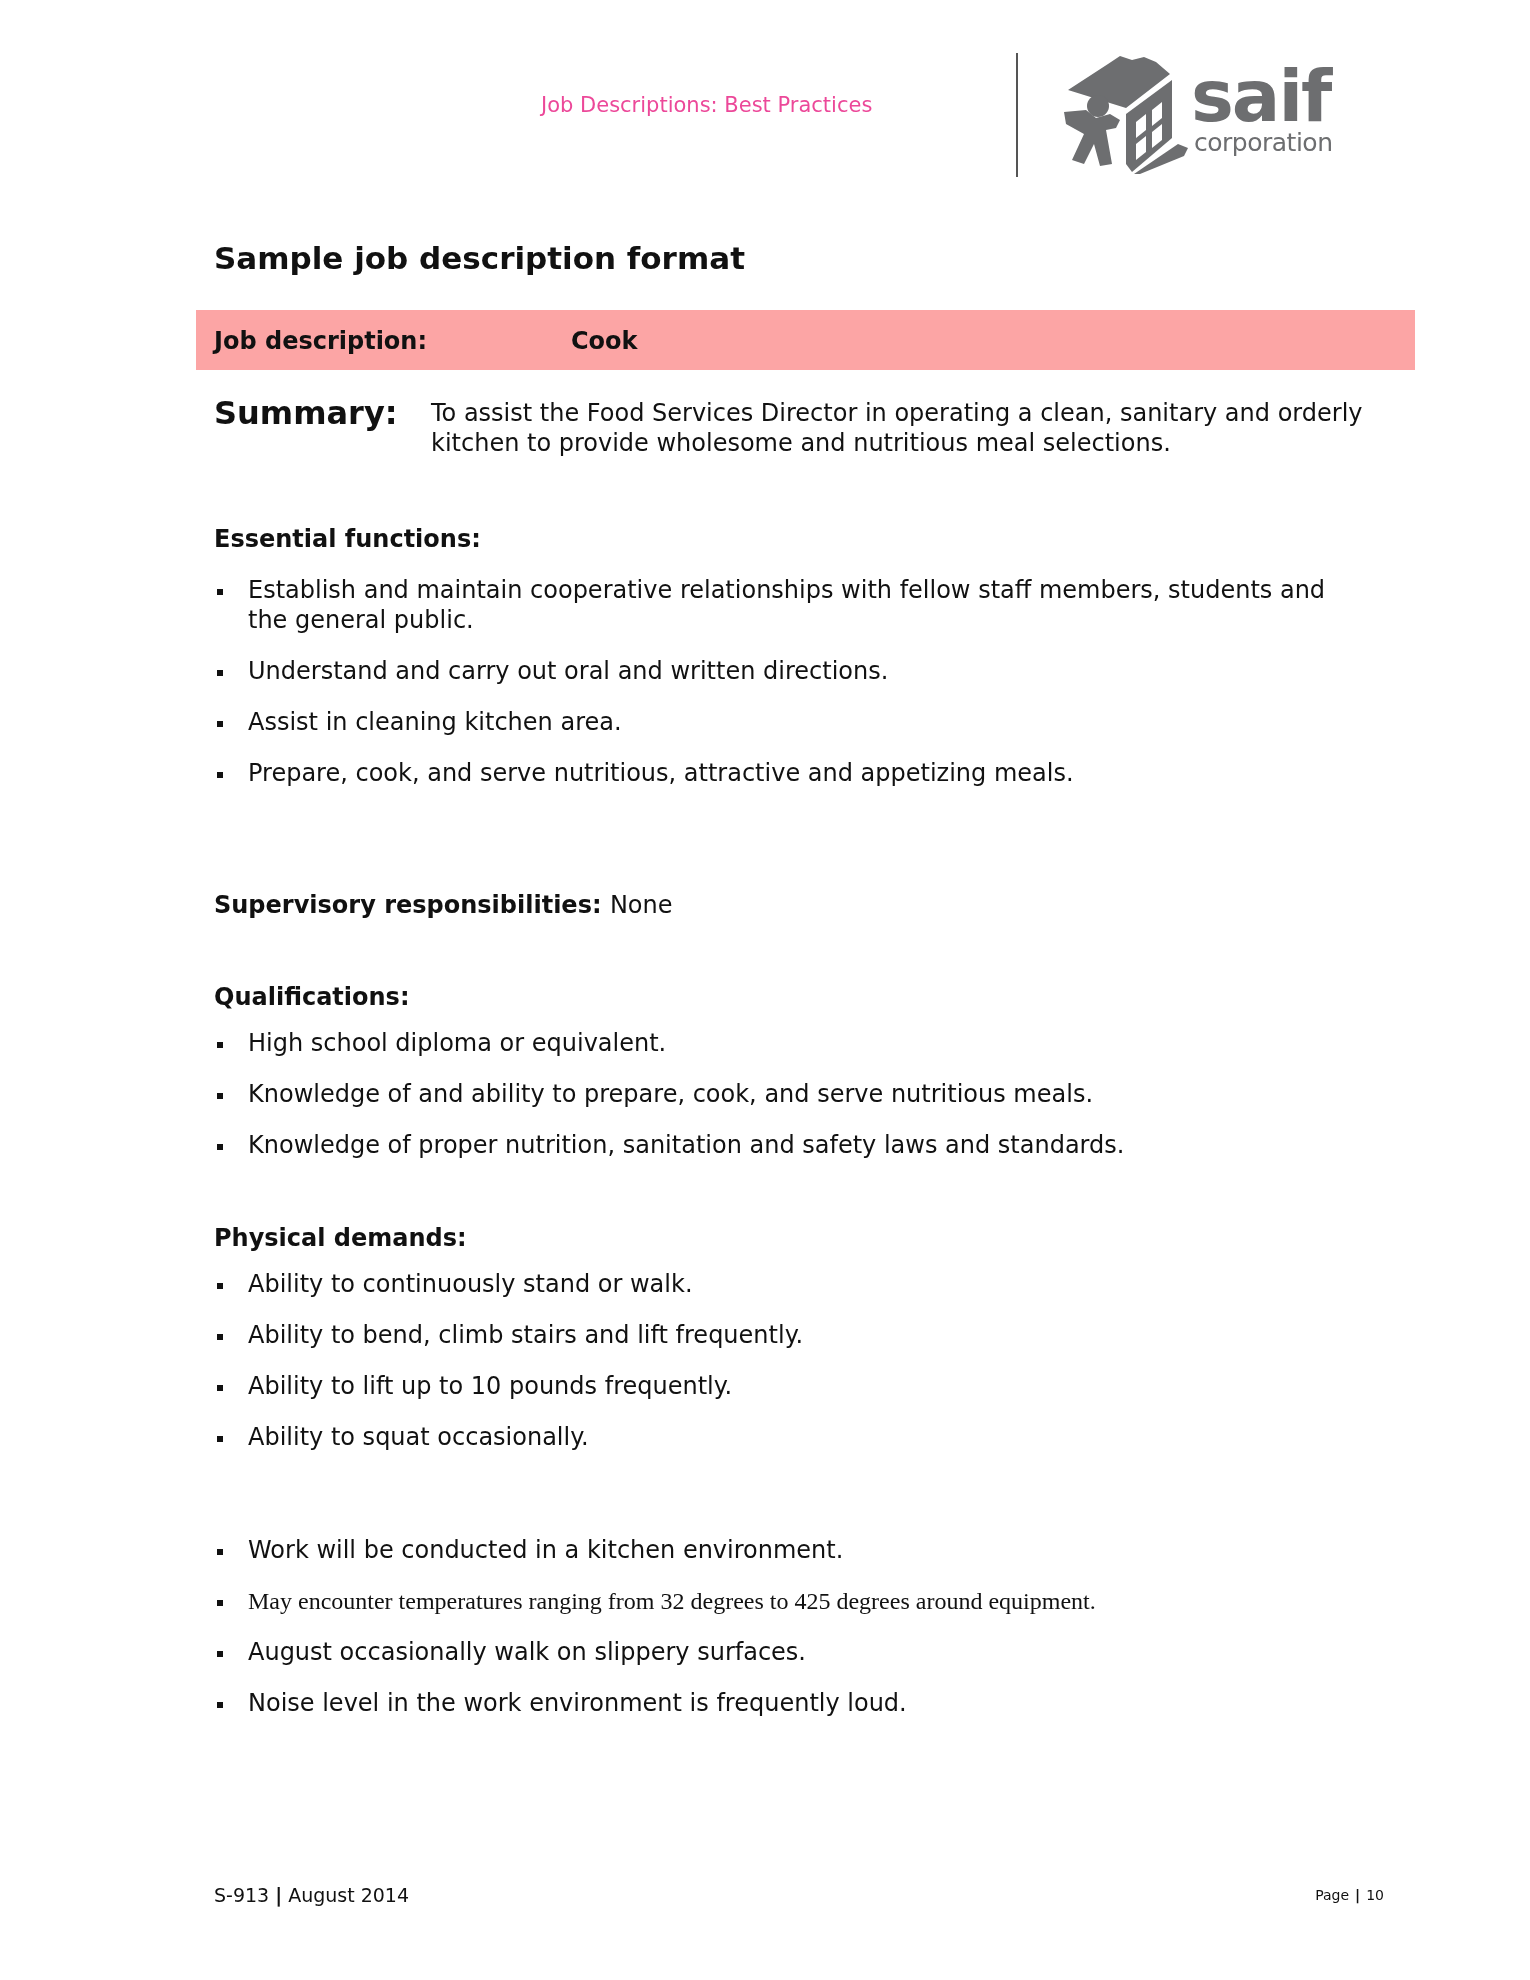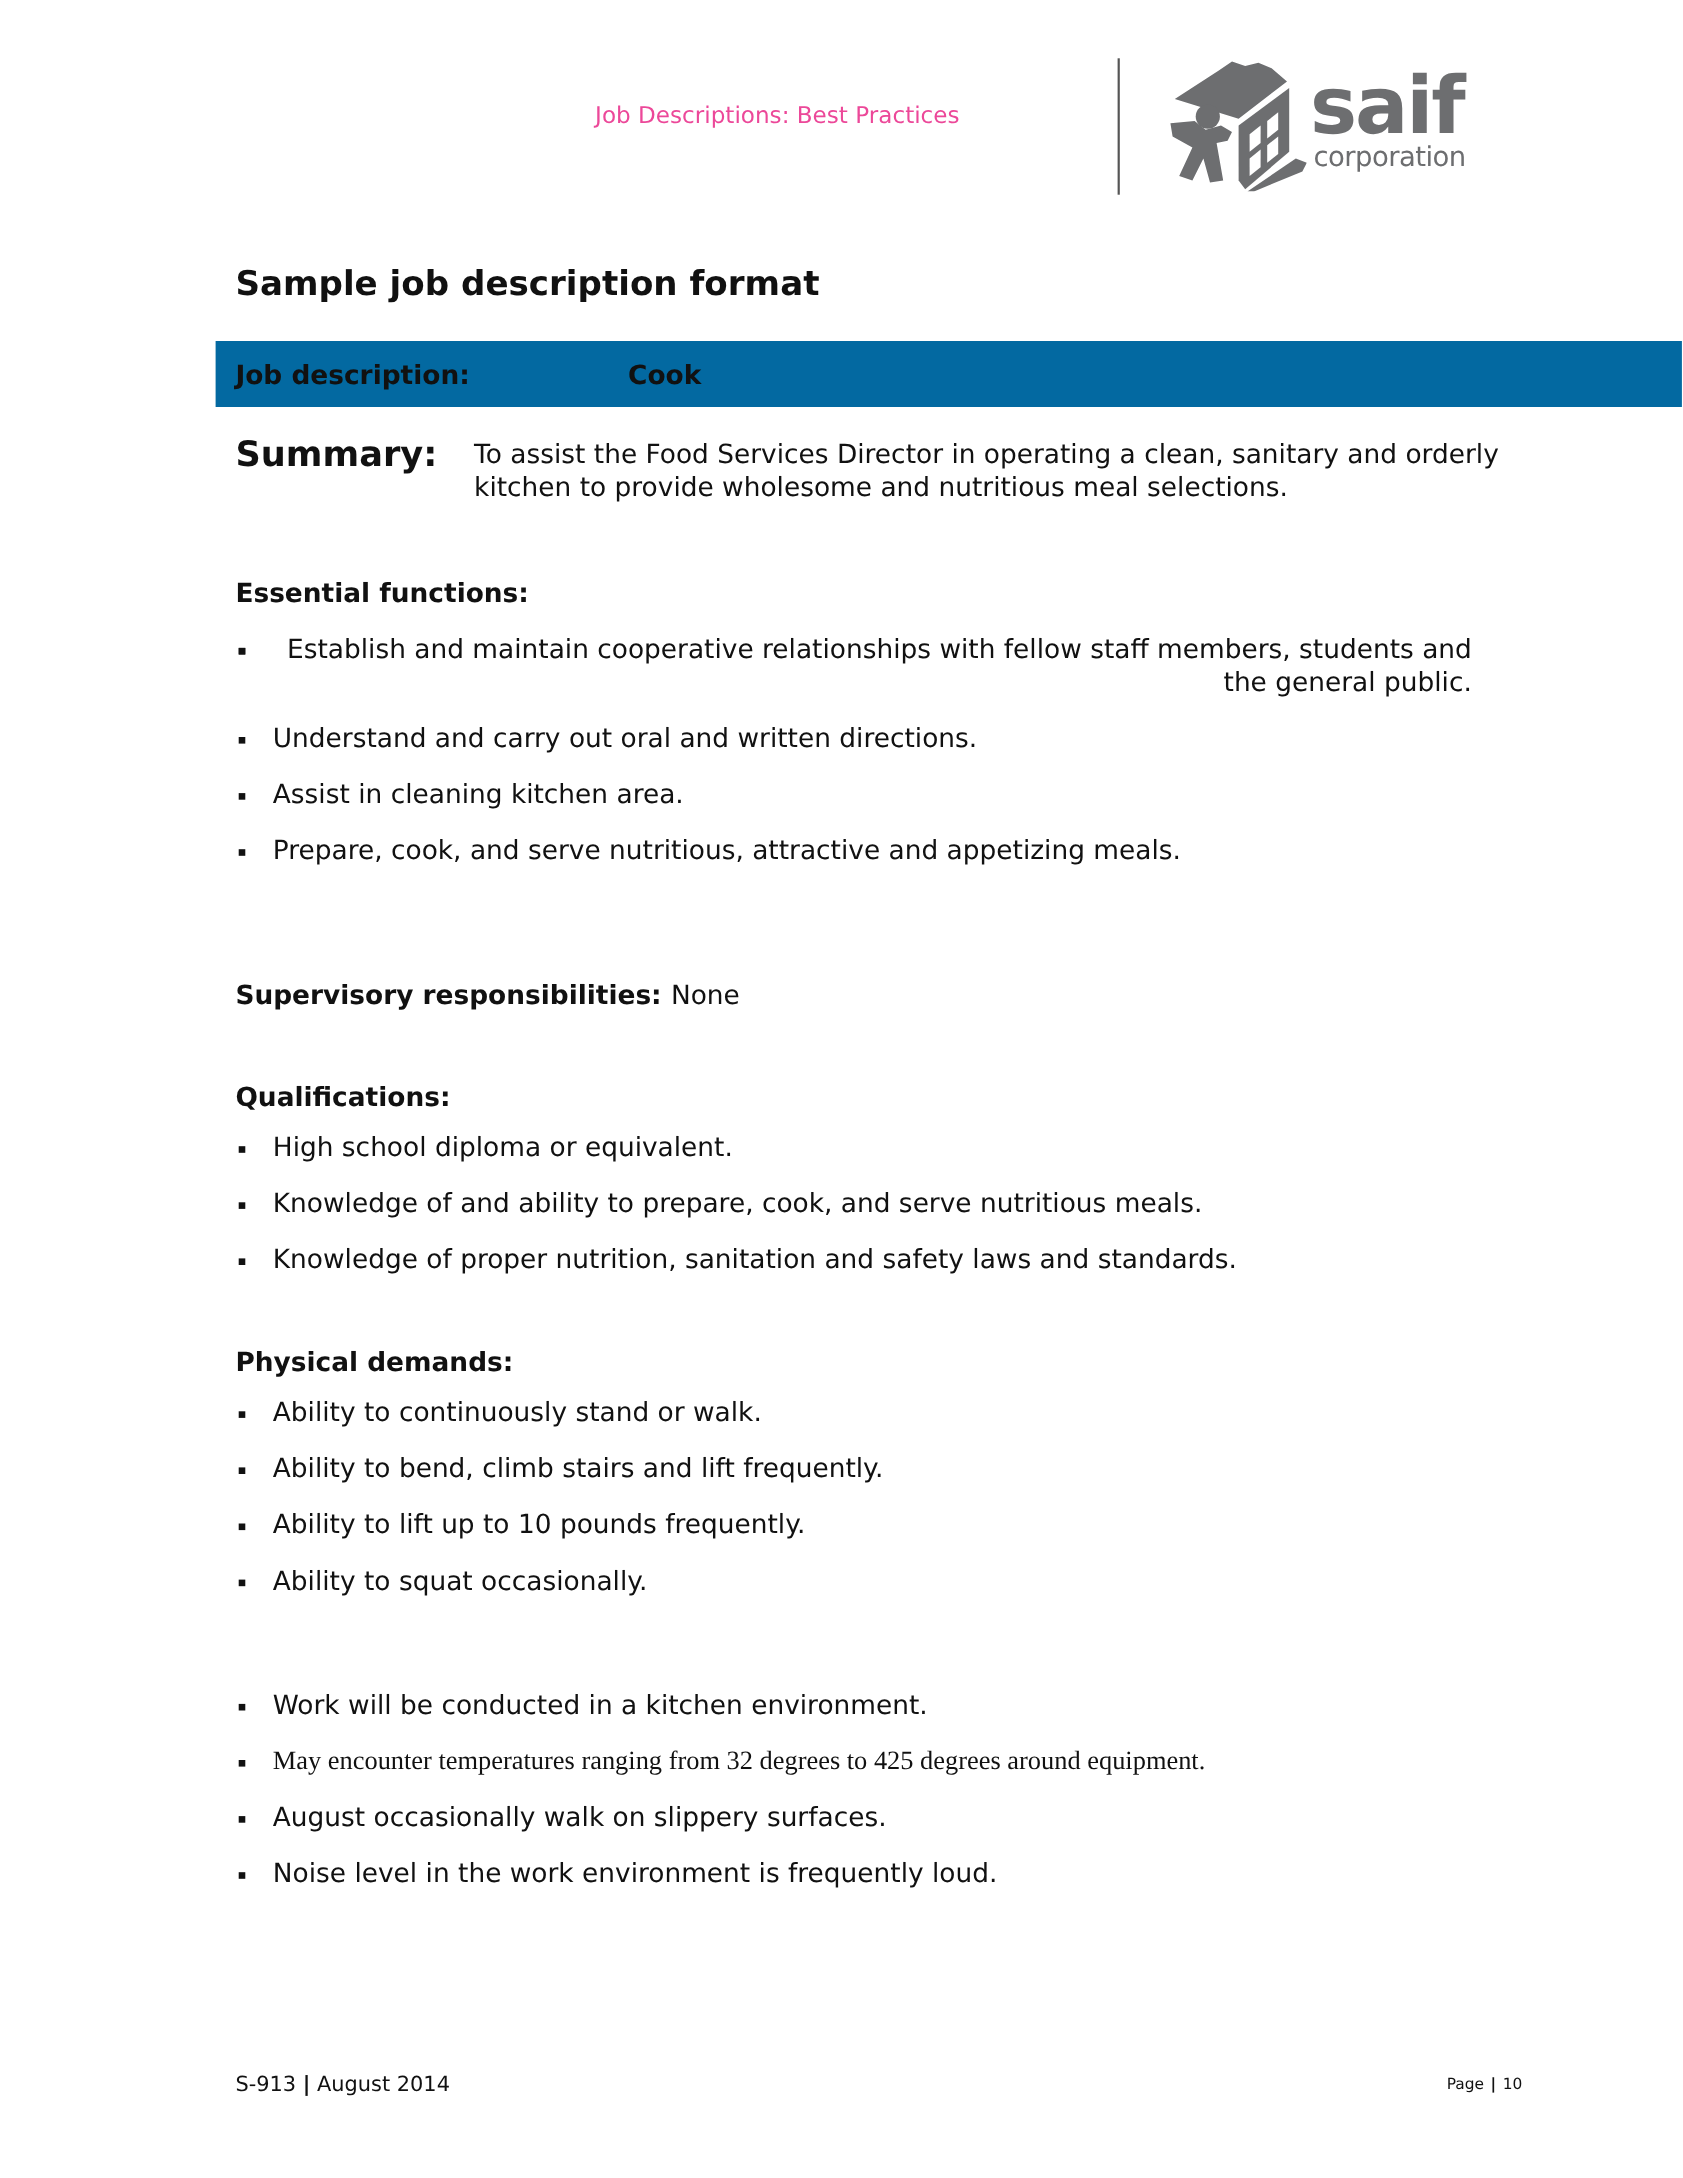--- a/index.html
+++ b/index.html
@@ -6,21 +6,21 @@
   body { width: 1530px; height: 1980px; position: relative; overflow: hidden;
          font-family: "DejaVu Sans", "Liberation Sans", sans-serif; color: #111; }
   .abs { position: absolute; }
   .header-title { left: 541px; top: 90px; font-size: 21px; line-height: 30px; color: #ec4899; white-space: nowrap; }
   .divider { left: 1016px; top: 53px; width: 2px; height: 124px; background: #555; }
   .logo { left: 1060px; top: 52px; width: 280px; height: 122px; }
   .logo svg { display: block; }
   .logo-saif { position: absolute; left: 131px; top: 4px; font-family: "DejaVu Sans", sans-serif; font-weight: bold; font-size: 72px; line-height: 80px; color: #6d6e70; letter-spacing: -2px; }
   .logo-corp { position: absolute; left: 134px; top: 76px; font-family: "DejaVu Sans", sans-serif; font-size: 25px; line-height: 30px; color: #6d6e70; letter-spacing: -0.5px; }
   .page-title { left: 214px; top: 238px; font-size: 31px; font-weight: bold; line-height: 40px; white-space: nowrap; }
-  .jd-bar { left: 196px; top: 310px; width: 1333px; height: 60px; background: #0369a1; }
+  .jd-bar { left: 196px; top: 310px; width: 1219px; height: 60px; background: #fca5a5; }
   .jd-label { position: absolute; left: 18px; top: 16px; font-size: 24px; font-weight: bold; line-height: 30px; }
   .jd-value { position: absolute; left: 375px; top: 16px; font-size: 24px; font-weight: bold; line-height: 30px; }
   .summary { left: 214px; top: 398px; width: 1120px; }
   .summary-label { position: absolute; left: 0; top: 0; font-size: 32px; font-weight: bold; line-height: 30px; }
   .summary-text { position: absolute; left: 178px; top: 0; width: 940px; font-size: 24px; line-height: 30px; margin-left: 39px; }
   .section { left: 214px; width: 1150px; }
   .section-heading { font-size: 24px; font-weight: bold; line-height: 30px; white-space: nowrap; }
   .section-heading .inline-value { font-weight: normal; }
   ul.items { list-style: none; margin: 0; padding: 0; }
   ul.items li { position: relative; padding-left: 34px; font-size: 24px; line-height: 30px; margin-top: 21px; }
@@ -66,21 +66,21 @@
 
 <div class="abs summary">
   <span class="summary-label">Summary:</span>
   <span class="summary-text">To assist the Food Services Director in operating a clean, sanitary and orderly kitchen to provide wholesome and nutritious meal selections.</span>
 </div>
 
 <div class="abs section" style="top:524px;">
   <div class="section-heading">Essential functions:</div>
   <ul class="items">
     <li><span class="bullet"></span></li>
-    <li style="width:1090px;text-align:right;"><span class="bullet"></span><span>Establish and maintain cooperative relationships with fellow staff members, students and the general public.</span></li>
+    <li style="width:1090px;"><span class="bullet"></span><span>Establish and maintain cooperative relationships with fellow staff members, students and the general public.</span></li>
     <li><span class="bullet"></span><span>Understand and carry out oral and written directions.</span></li>
     <li><span class="bullet"></span><span>Assist in cleaning kitchen area.</span></li>
     <li><span class="bullet"></span><span>Prepare, cook, and serve nutritious, attractive and appetizing meals.</span></li>
   </ul>
 </div>
 
 <div class="abs section" style="top:890px;">
   <div class="section-heading">
     <span>Supervisory responsibilities:</span>
     <span class="inline-value">None</span>

